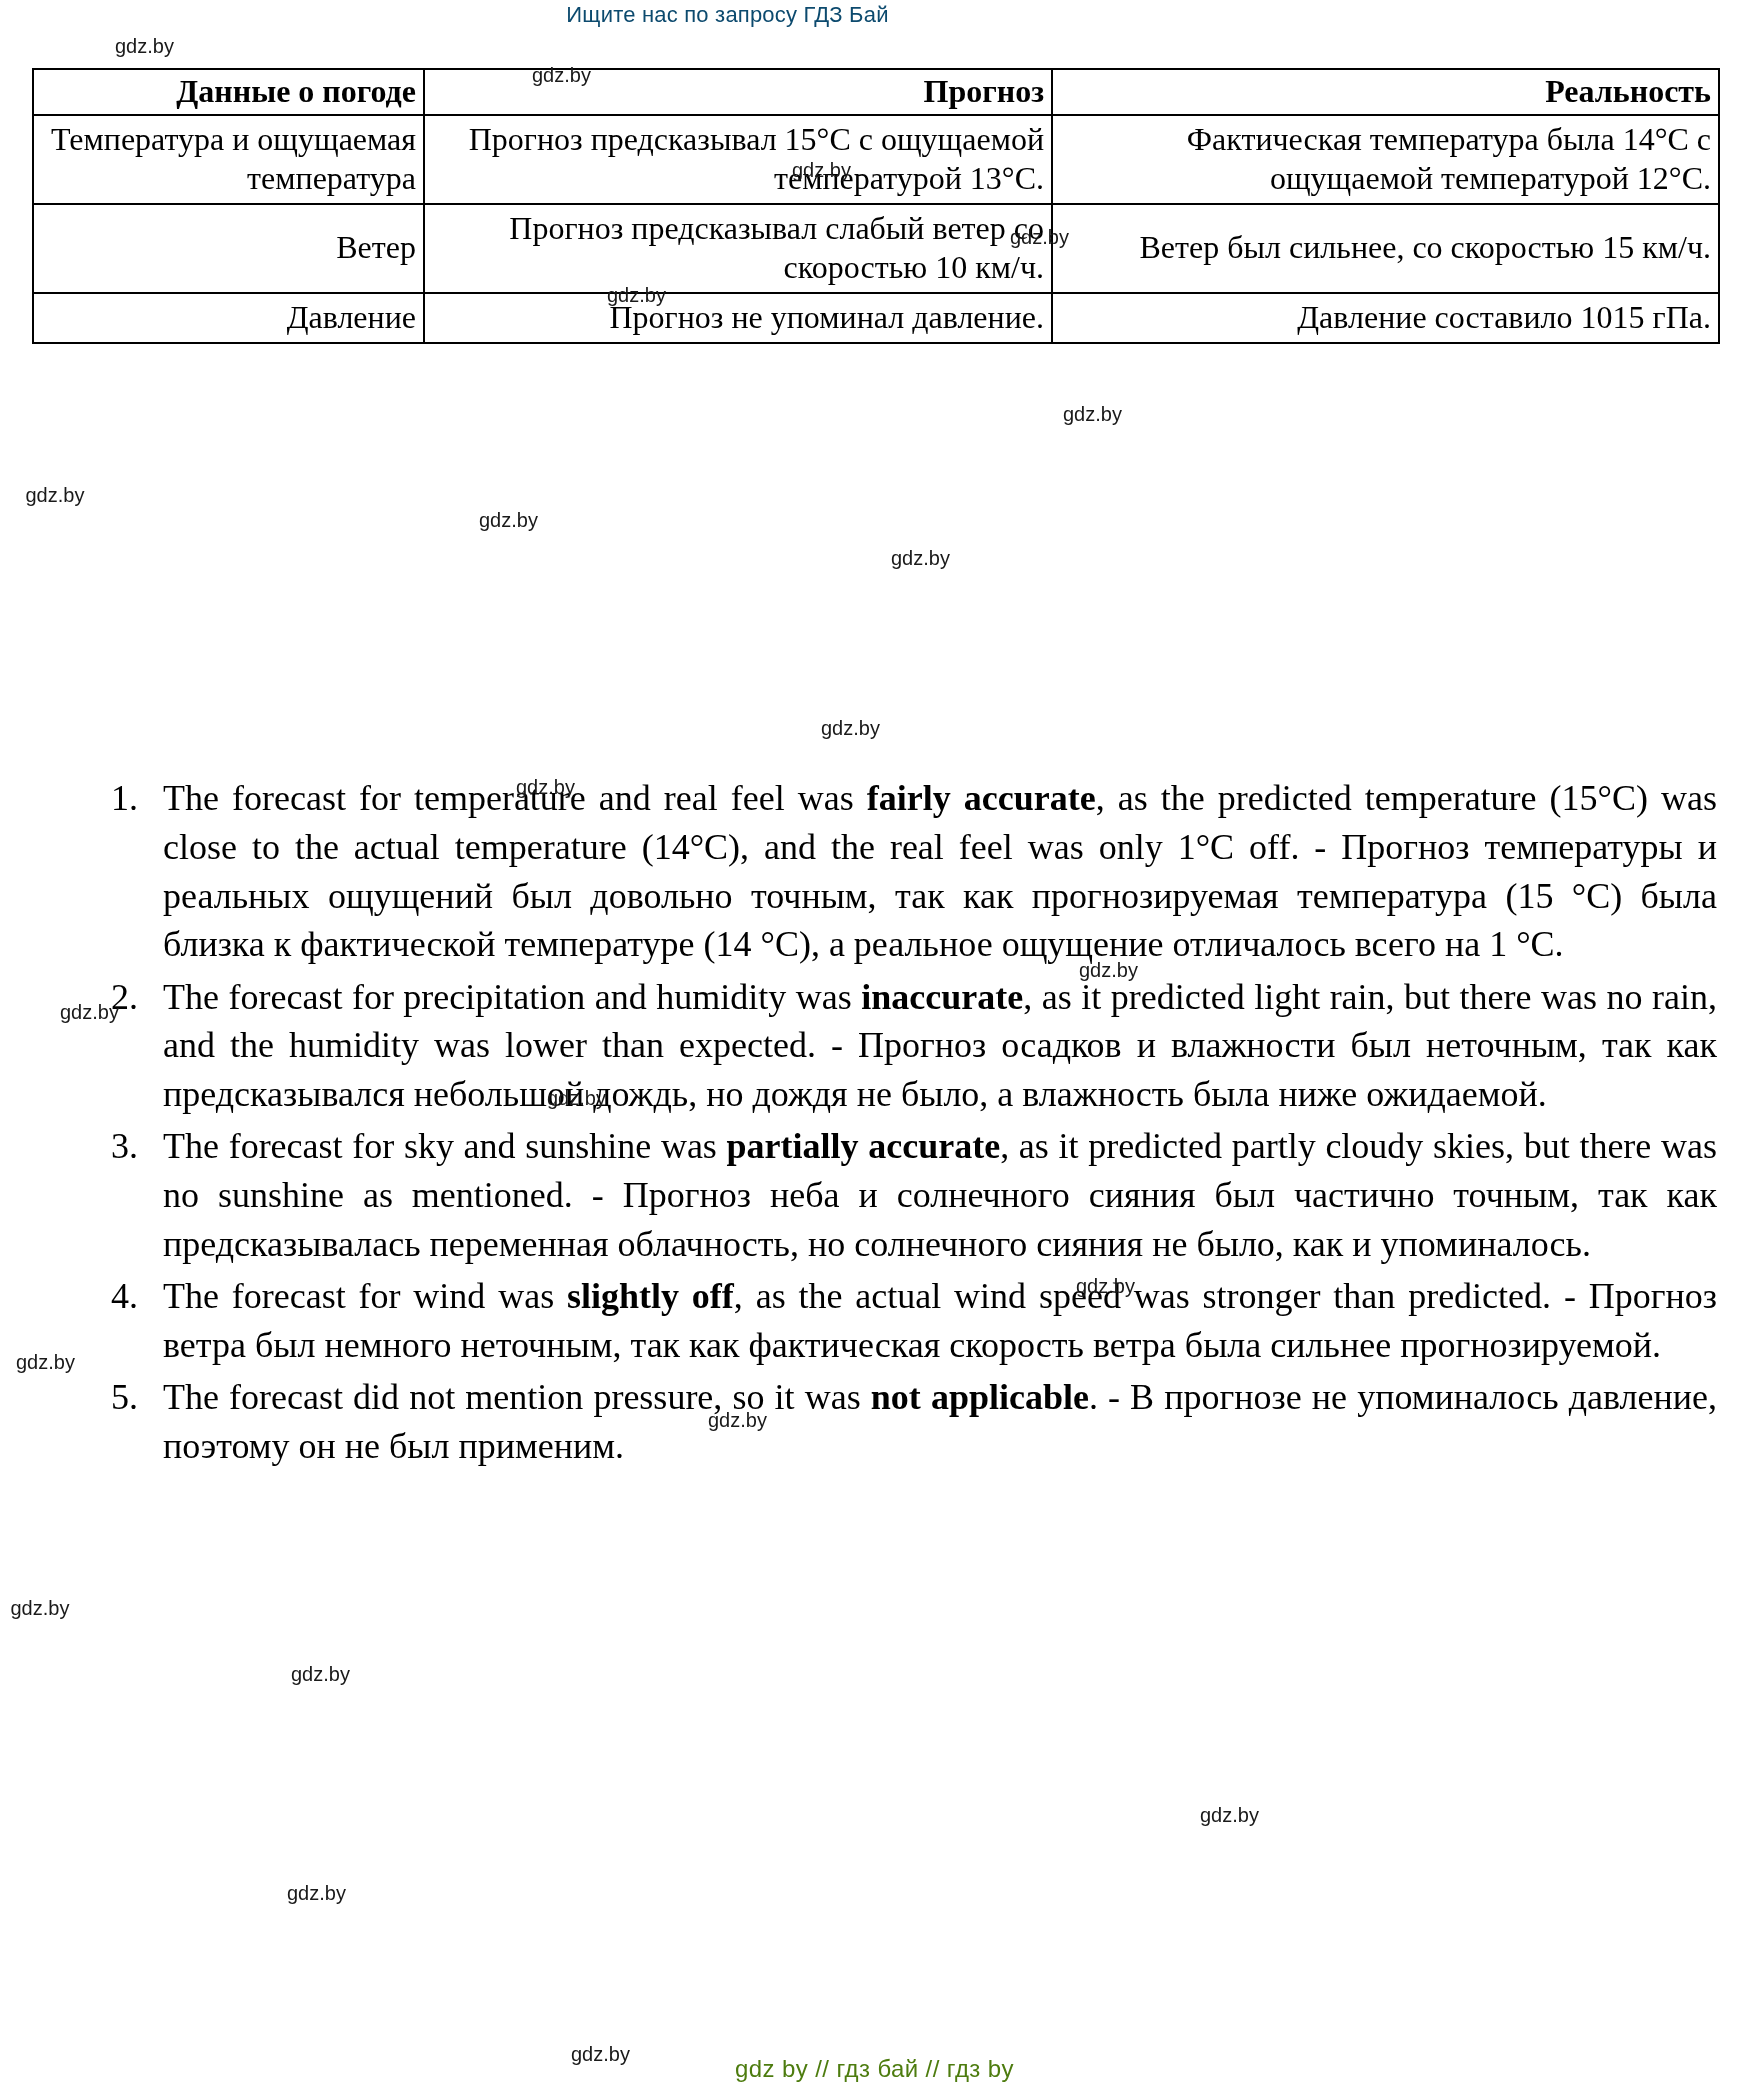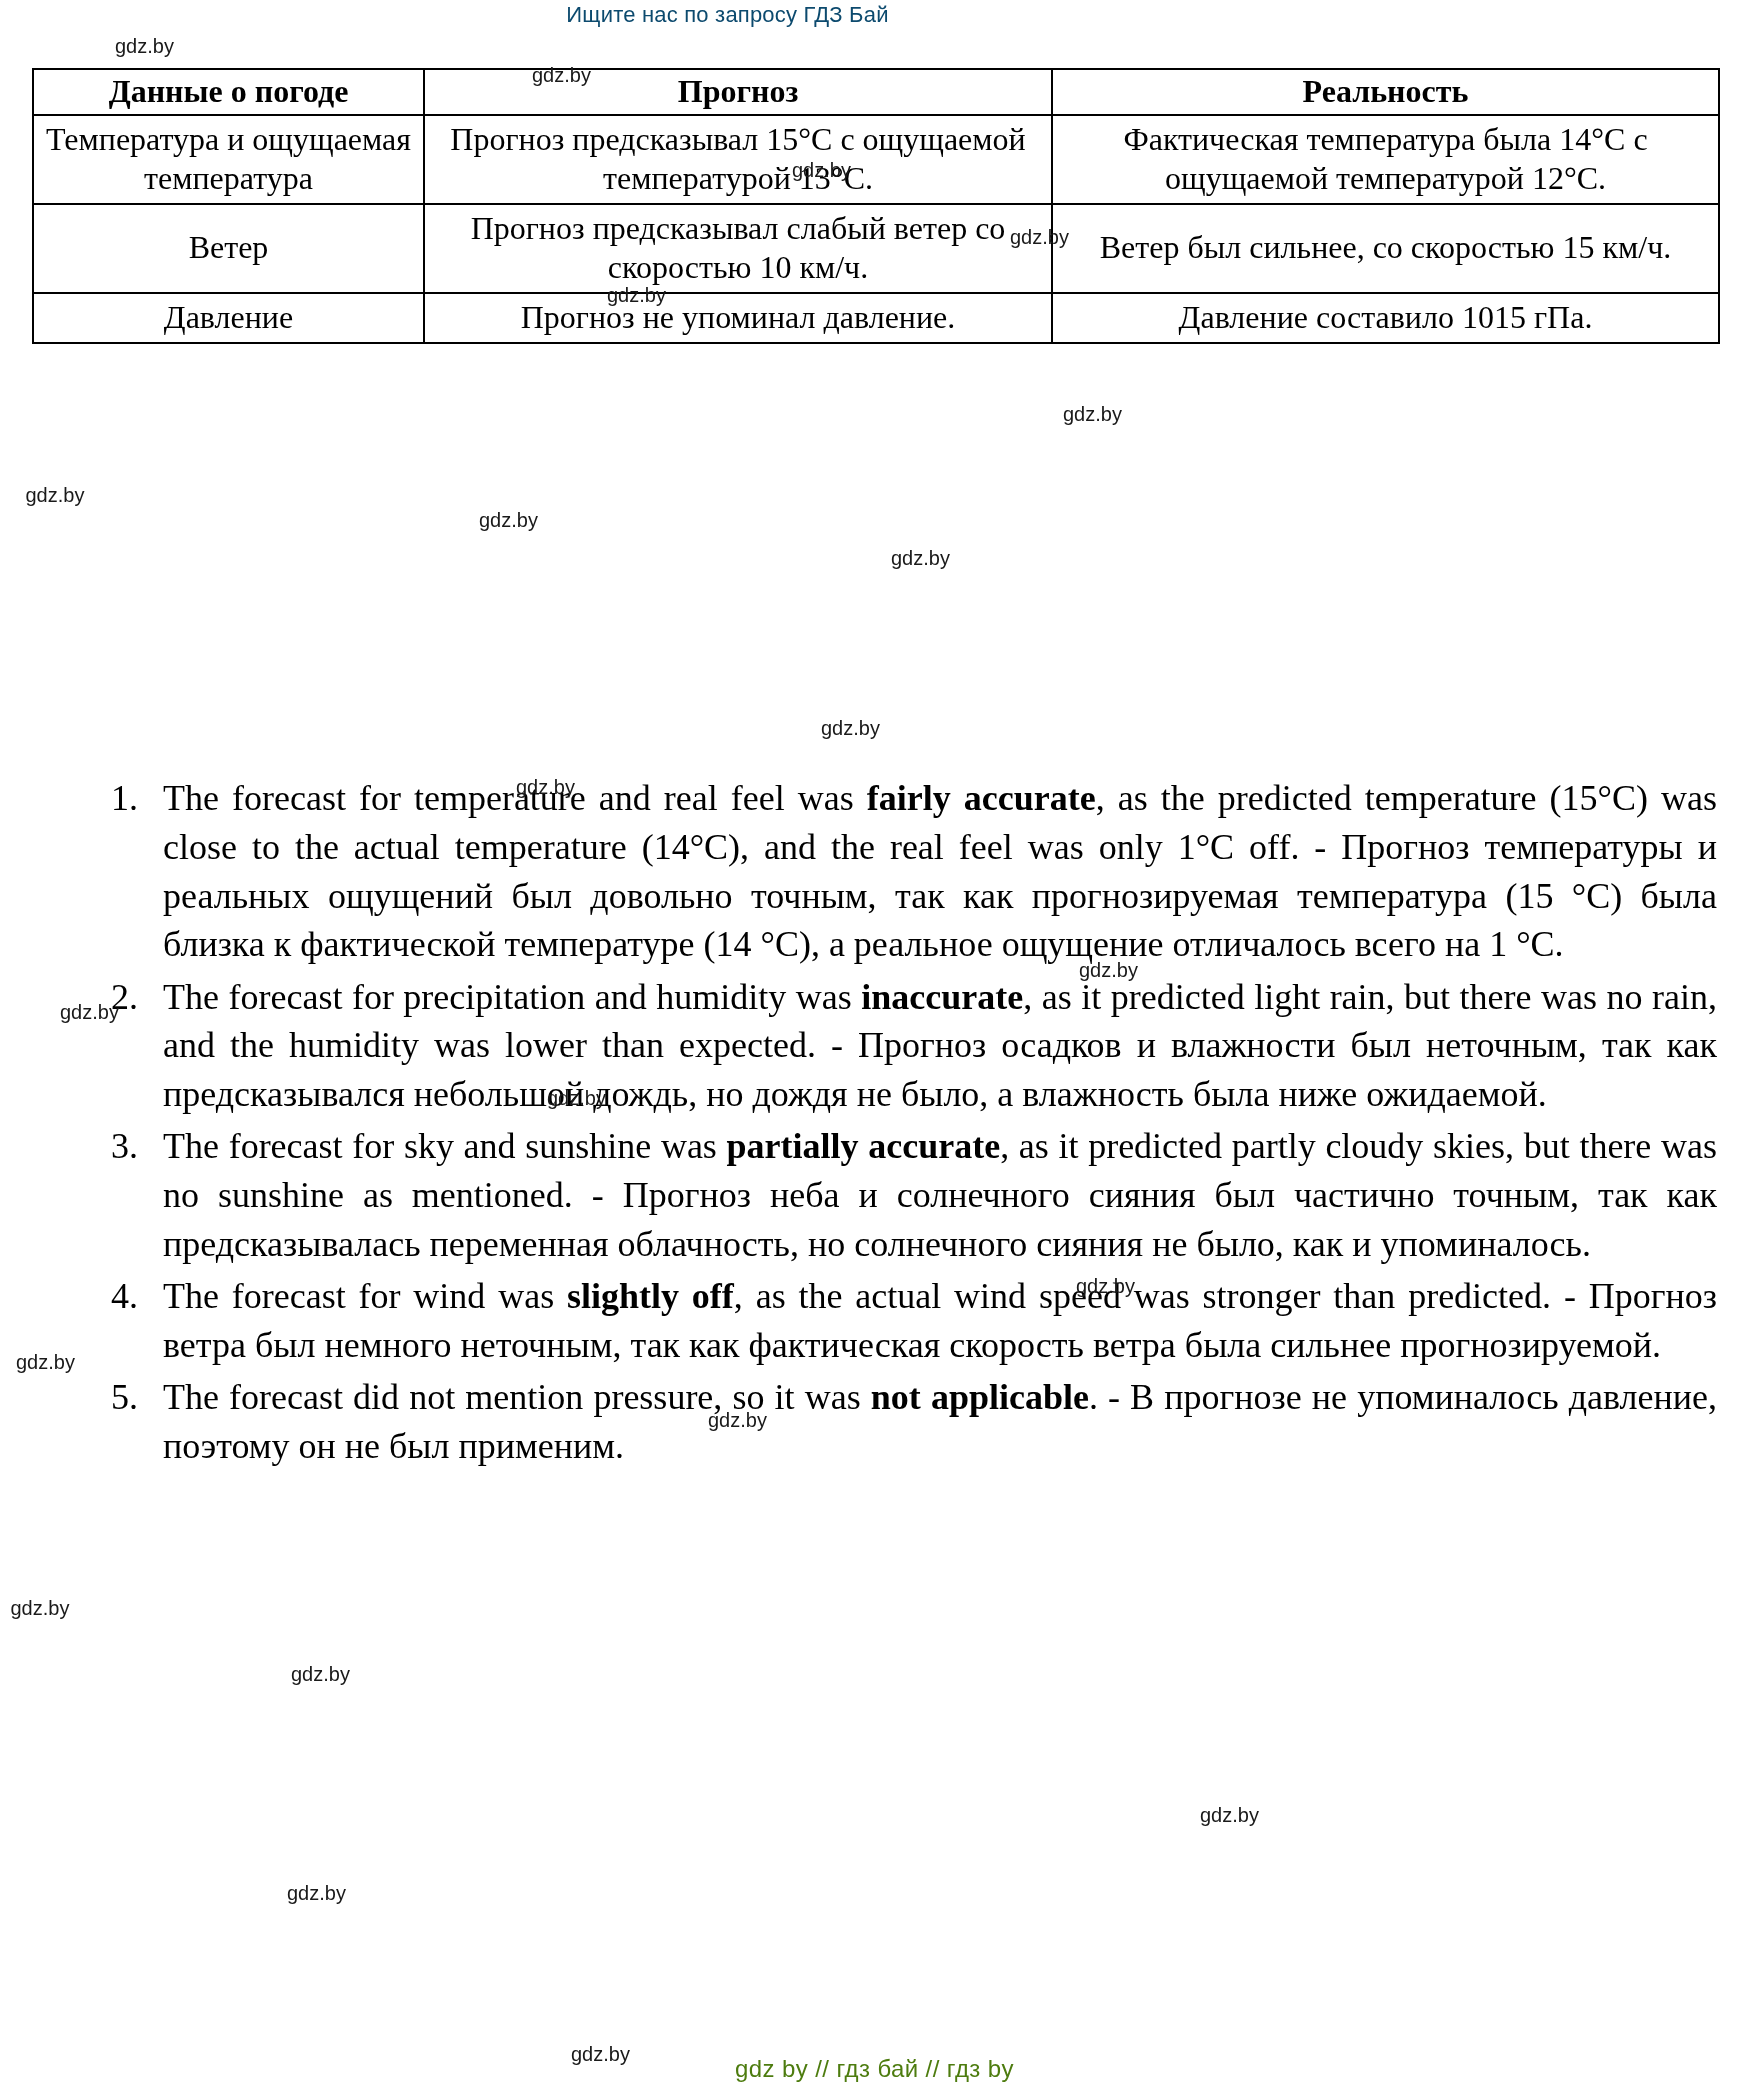--- a/index.html
+++ b/index.html
@@ -40,21 +40,21 @@
     border-collapse: collapse;
     table-layout: fixed;
   }
   .weather-table td,
   .weather-table th {
     border: 2.6px solid #000000;
     padding: 3.5px 7px 5.3px 7px;
     vertical-align: middle;
     font-size: 32px;
     line-height: 1.22;
-    text-align: center;
+    text-align: right;
   }
   .weather-table th {
     font-weight: bold;
     vertical-align: middle;
     padding-top: 1.8px;
     padding-bottom: 3.5px;
   }
   .col-a { width: 391px; }
   .col-b { width: 628px; }
   .col-c { width: 667px; }

